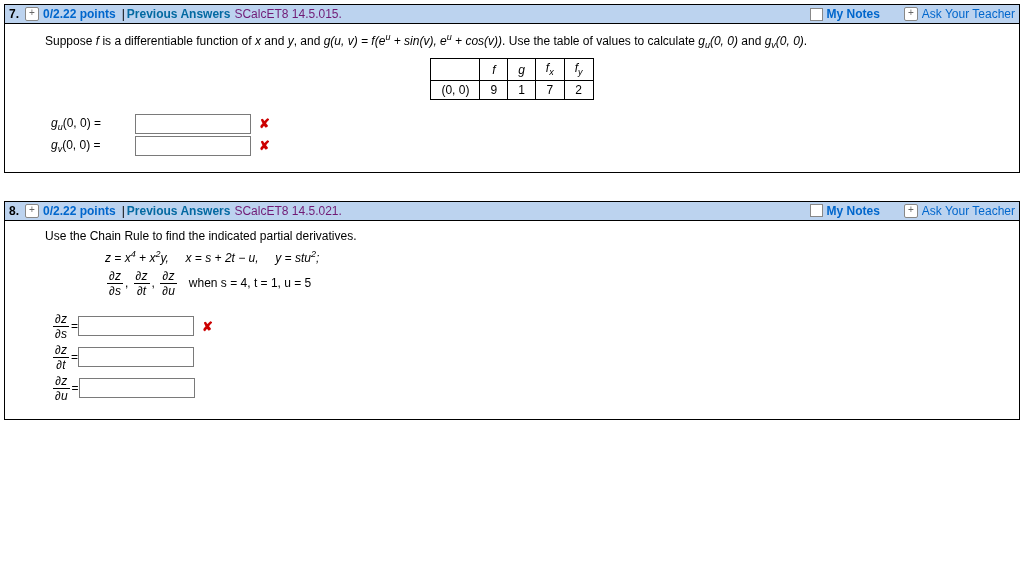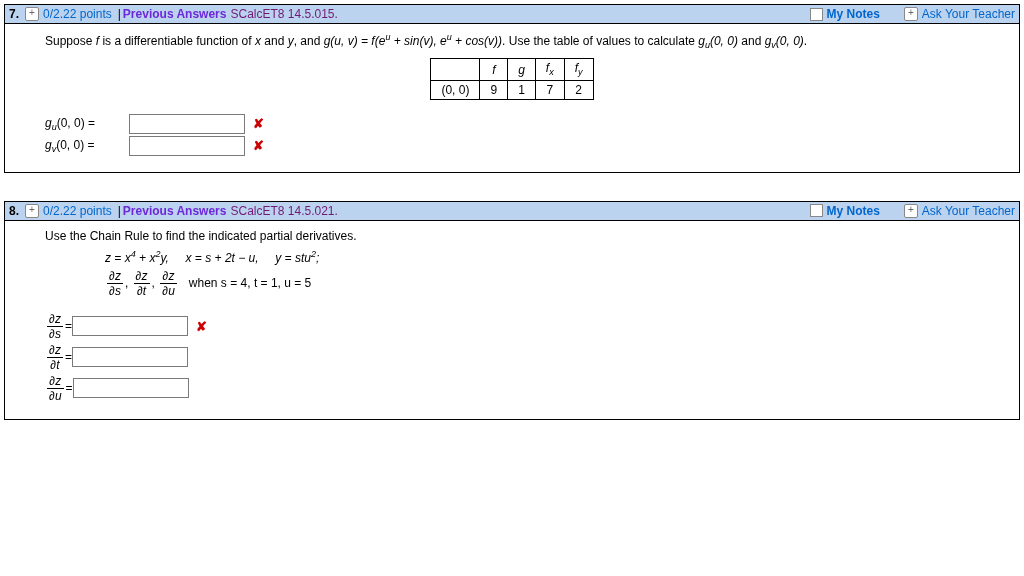--- a/index.html
+++ b/index.html
@@ -1,34 +1,34 @@
 <!DOCTYPE html>
 <html><head>
 <meta charset="utf-8">
 <style>
 body{margin:0;padding:4px;background:#fff;font-family:Verdana,Arial,sans-serif;font-size:12px;color:#000}
 .qbox{border:1px solid #000;margin-bottom:28px}
 .qhead{background:#bcd3ef;border-bottom:1px solid #000;padding:2px 4px;display:flex;align-items:center}
 .qnum{font-weight:bold;margin-right:6px}
 .expand{display:inline-block;width:12px;height:12px;background:#fff;border:1px solid #888;text-align:center;line-height:10px;font-size:10px;color:#666;margin-right:4px;border-radius:2px}
-.pts{color:#0066cc;font-weight:normal;margin-right:4px}
-.prev{color:#6d28d9;font-weight:bold;margin-right:4px}
+.pts{color:#0066cc;font-weight:bold;margin-right:4px}
+.prev{color:#0369a1;font-weight:bold;margin-right:4px}
 .sep{color:#000;margin:0 2px}
 .qid{color:#701a75}
 .spacer{flex:1}
 .mynotes{color:#0066cc;font-weight:bold;margin-right:24px}
 .ask{color:#0066cc;font-weight:normal}
 .chk{display:inline-block;width:11px;height:11px;border:1px solid #888;background:#fff;margin-right:3px;vertical-align:middle}
 .qbody{padding:8px 40px 14px 40px}
 .it{font-style:italic}
 .sup{font-size:9px;vertical-align:super}
 .sub{font-size:9px;vertical-align:sub}
 table.vals{border-collapse:collapse;margin:8px auto 14px auto}
 table.vals td,table.vals th{border:1px solid #000;padding:2px 10px;text-align:center;font-weight:normal;font-size:12px}
-.ansrow{margin:2px 0;display:flex;align-items:center}
+.ansrow{margin:2px 6px;display:flex;align-items:center}
 .ansrow .lab{width:84px}
 .tin{width:110px;height:16px;border:1px solid #7a7a7a;background:#fff}
 .xmark{color:#cc0000;font-weight:bold;margin-left:8px;font-size:13px}
 .frac{display:inline-block;text-align:center;vertical-align:middle;margin:0 2px}
 .frac .n{display:block;border-bottom:1px solid #000;padding:0 2px;line-height:14px}
 .frac .d{display:block;padding:0 2px;line-height:14px}
 .eqline{margin:6px 0 4px 60px}
 .formula{margin-left:60px}
 </style>
 </head>

